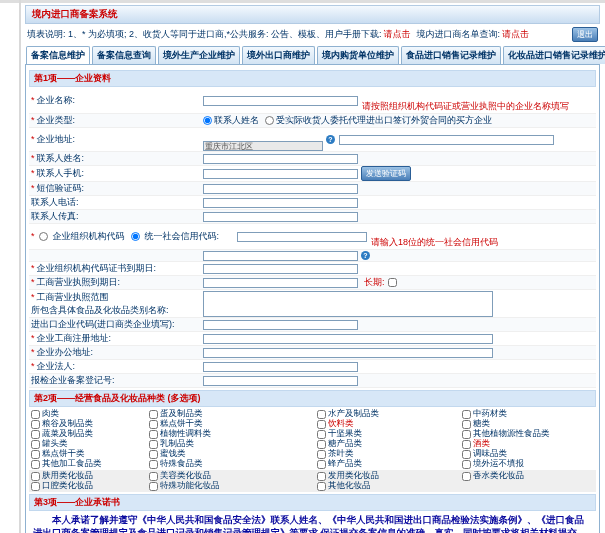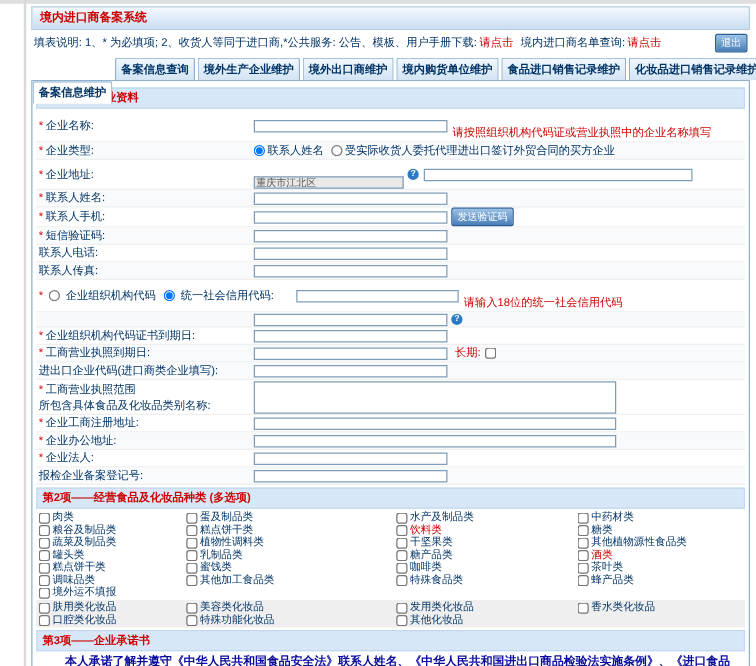--- a/index.html
+++ b/index.html
@@ -13,21 +13,21 @@
 
   .notice { display:flex; align-items:center; padding:3px 2px 2px 2px; white-space:nowrap; color:#003366; }
   .notice .link { color:#cc0000; margin:0 6px 0 2px; cursor:pointer; }
   .notice .spacer { flex:1; }
 
   .btn { display:inline-block; background:linear-gradient(#9cc2e5,#4a7fb8); color:#fff; border:1px solid #2a5e96; border-radius:2px; font-size:8px; padding:1px 5px; cursor:pointer; font-family:inherit; }
   .btn.sm { padding:1px 4px; }
 
   .tabs { display:flex; gap:2px; margin-top:2px; padding:0 1px; border-bottom:1px solid #8fb1d0; align-items:flex-end; }
   .tab { background:linear-gradient(#f2f8fd,#d3e4f4); border:1px solid #8fb1d0; border-bottom:none; border-radius:2px 2px 0 0; padding:2px 4px; font-weight:bold; color:#003366; cursor:pointer; white-space:nowrap; }
-  .tab.active { background:#ffffff; position:relative; top:19px; }
+  .tab.active { background:#ffffff; position:relative; top:0; }
 
   .content { border:1px solid #8fb1d0; border-top:none; padding:3px 3px 4px 3px; background:#fff; }
 
   .sec-header { background:#d7e7f7; border:1px solid #c2d8ee; color:#cc0000; font-weight:bold; padding:1px 4px; margin:2px 0 1px 0; }
 
   .fr { display:flex; align-items:center; min-height:12px; padding:0 2px; border-bottom:1px solid #efefef; }
   .fr.alt { background:#f8fafc; }
   .lb { width:172px; flex-shrink:0; color:#003366; }
   .lb .st { color:#cc0000; font-style:normal; margin-right:2px; }
   .fd { display:flex; align-items:center; flex:1; min-width:0; white-space:nowrap; }
@@ -181,37 +181,37 @@
 
     <div class="fr alt">
       <div class="lb"><i class="st">*</i><span>工商营业执照到期日:</span></div>
       <div class="fd">
           <input class="inp" style="">
           <span class="redlab">长期:</span>
           <input type="checkbox" style="margin-left: 3px;">
         </div>
     </div>
 
-    <div class="fr alt">
-      <div class="lb"><span>进出口企业代码(进口商类企业填写):</span></div>
-      <div class="fd">
-          <input class="inp" style="">
-        </div>
-    </div>
-
     <div class="fr" style="min-height:28px">
       <div class="lb">
         <div><i class="st">*</i><span>工商营业执照范围</span></div>
         <div>所包含具体食品及化妆品类别名称:</div>
       </div>
       <div class="fd">
           <textarea class="inp" style=""></textarea>
         </div>
     </div>
 
+    <div class="fr alt">
+      <div class="lb"><span>进出口企业代码(进口商类企业填写):</span></div>
+      <div class="fd">
+          <input class="inp" style="">
+        </div>
+    </div>
+
     <div class="fr">
       <div class="lb"><i class="st">*</i><span>企业工商注册地址:</span></div>
       <div class="fd">
           <input class="inp wide" style="">
         </div>
     </div>
 
     <div class="fr alt">
       <div class="lb"><i class="st">*</i><span>企业办公地址:</span></div>
       <div class="fd">
@@ -300,24 +300,20 @@
           <input type="checkbox" style="">
           <span class="red">酒类</span>
         </label>
       <label class="cb">
           <input type="checkbox" style="">
           <span>糕点饼干类</span>
         </label>
       <label class="cb">
           <input type="checkbox" style="">
           <span>蜜饯类</span>
-        </label>
-      <label class="cb">
-          <input type="checkbox" style="">
-          <span>咖啡类</span>
         </label>
       <label class="cb">
           <input type="checkbox" style="">
           <span>茶叶类</span>
         </label>
       <label class="cb">
           <input type="checkbox" style="">
           <span>调味品类</span>
         </label>
       <label class="cb">

